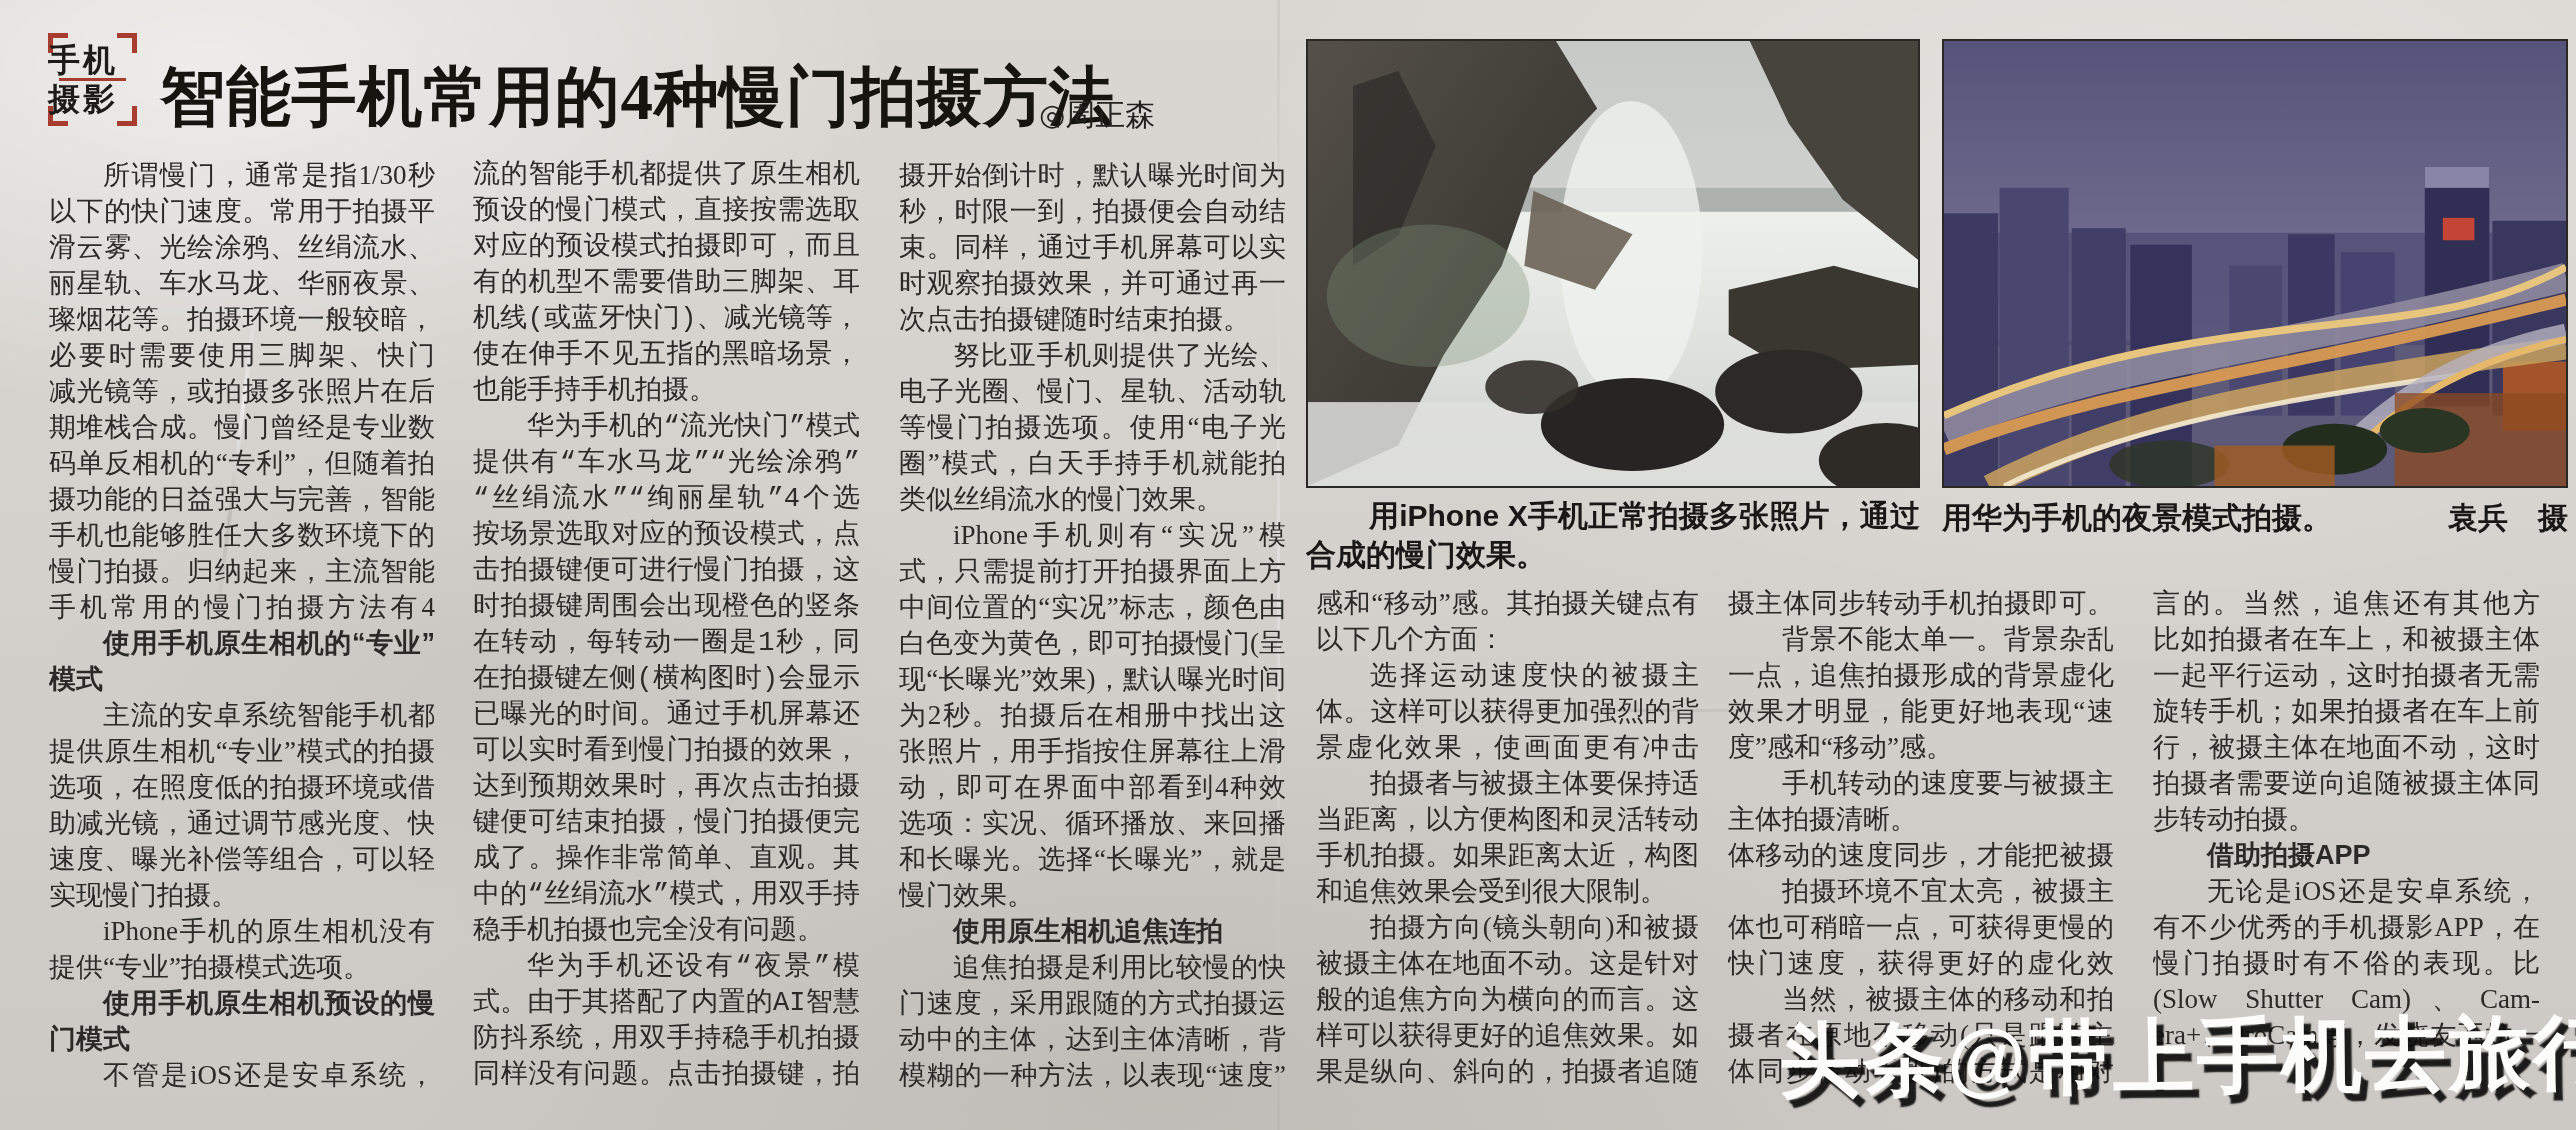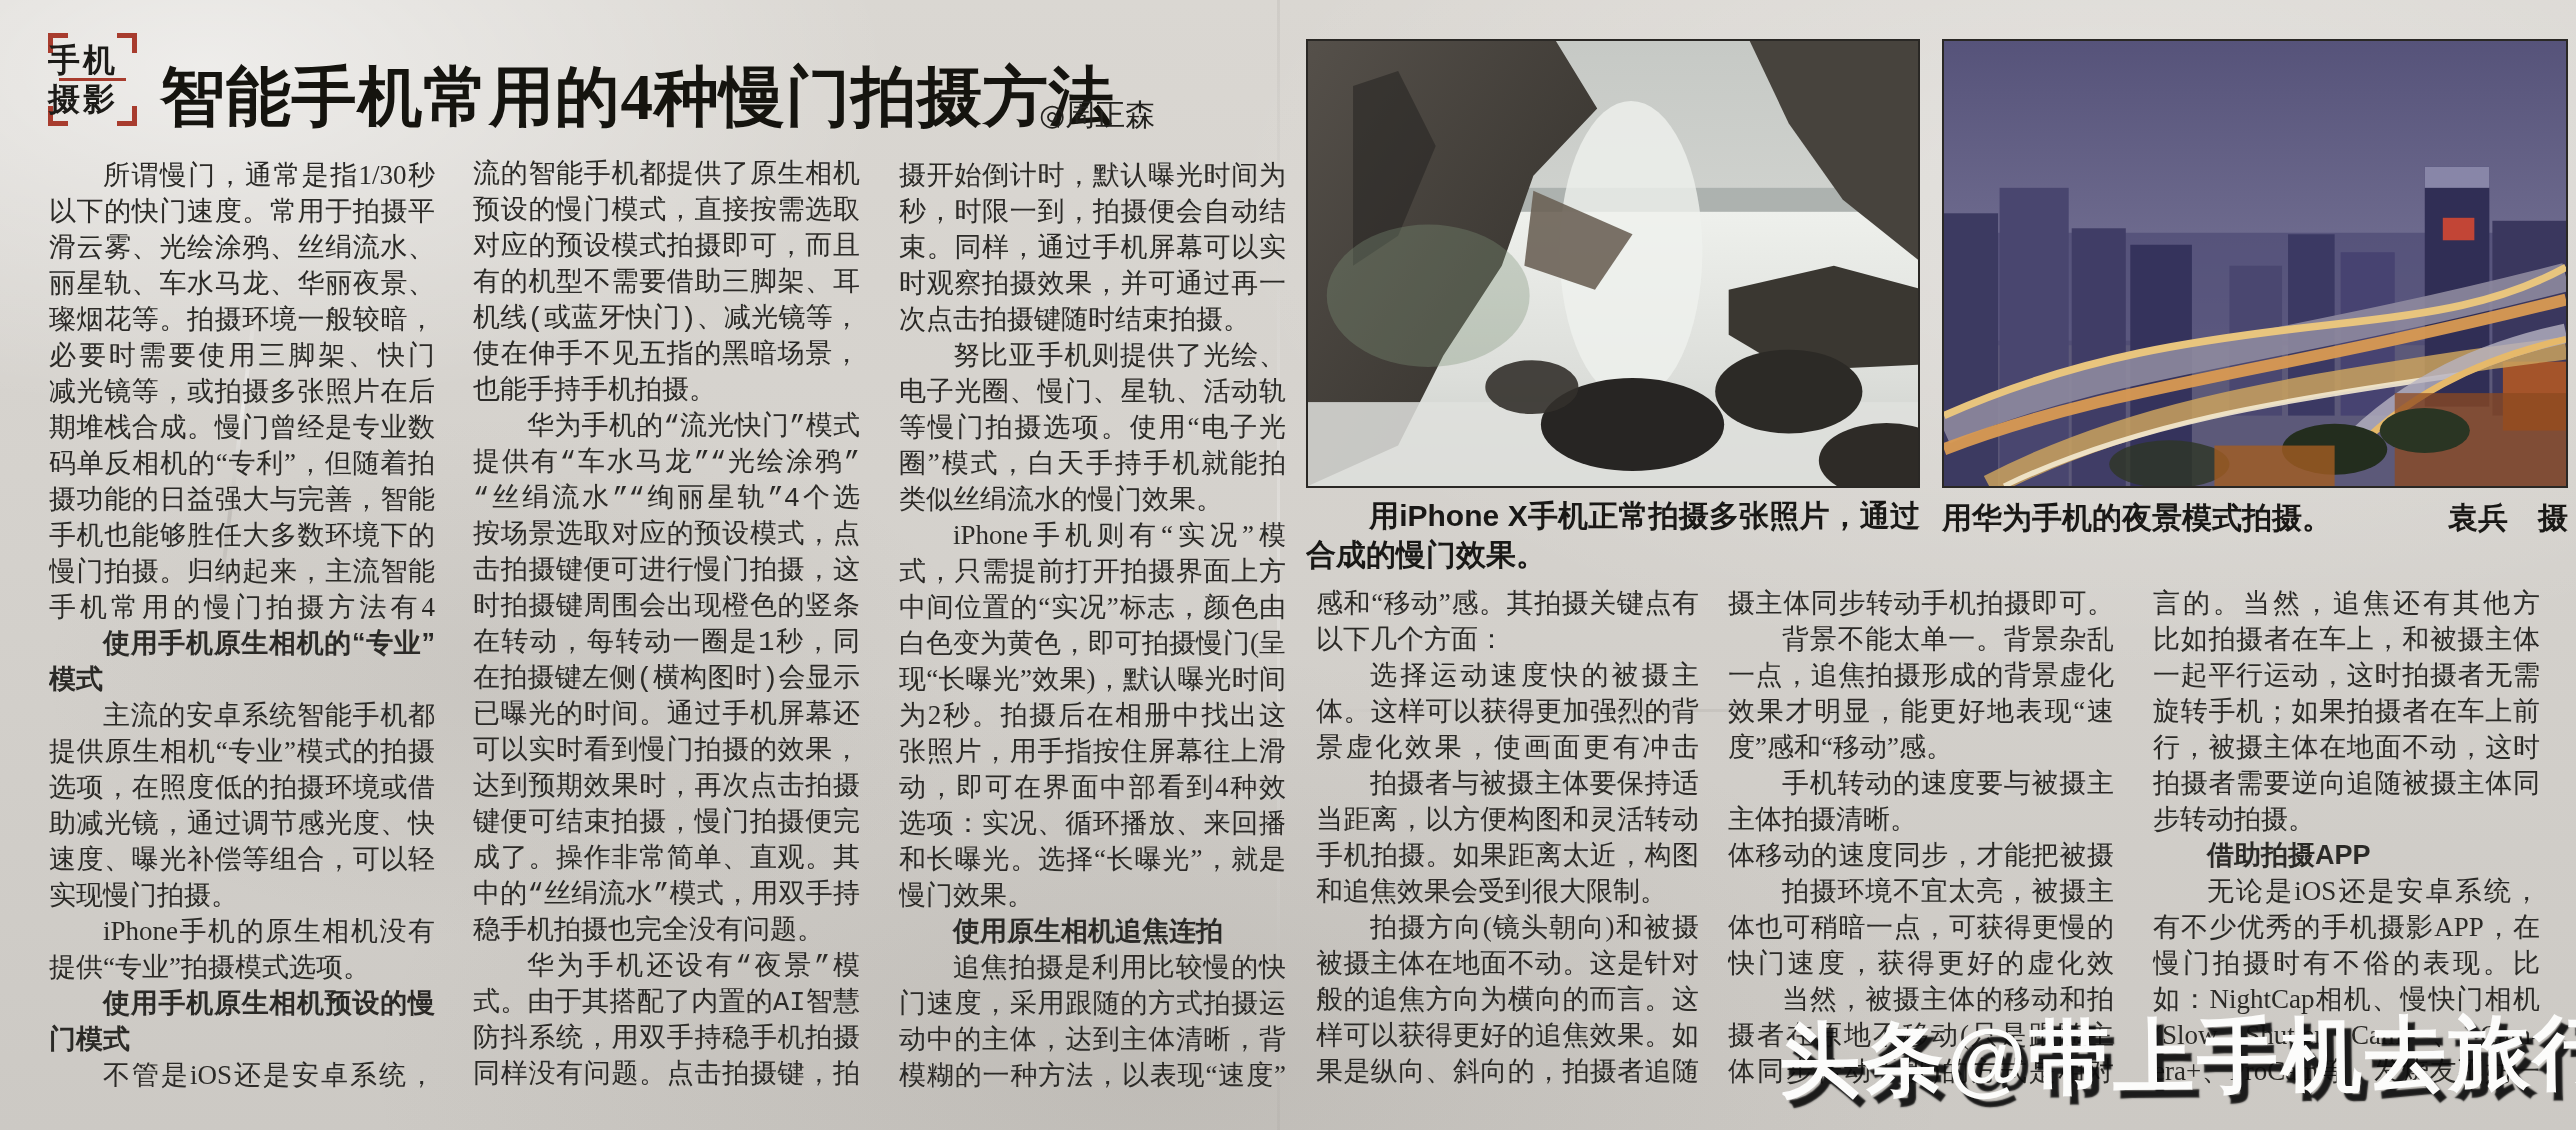--- a/index.html
+++ b/index.html
@@ -294,21 +294,20 @@
       <div class="line j">比如拍摄者在车上，和被摄主体</div>
       <div class="line j">一起平行运动，这时拍摄者无需</div>
       <div class="line j">旋转手机；如果拍摄者在车上前</div>
       <div class="line j">行，被摄主体在地面不动，这时候</div>
       <div class="line j">拍摄者需要逆向追随被摄主体同</div>
       <div class="line">步转动拍摄。</div>
       <div class="line in b">借助拍摄APP</div>
       <div class="line j in">无论是iOS还是安卓系统，都</div>
       <div class="line j">有不少优秀的手机摄影APP，在</div>
       <div class="line j">慢门拍摄时有不俗的表现。比</div>
-      <div class="line j">如：NightCap相机、慢快门相机</div>
       <div class="line j">(Slow Shutter Cam)、Cam-</div>
       <div class="line j">era+、ProCam等，发烧友不妨一试。</div>
     </div>
 
   <div class="watermark">头条@带上手机去旅行</div>
 
 </div>
 
 
 </body></html>

